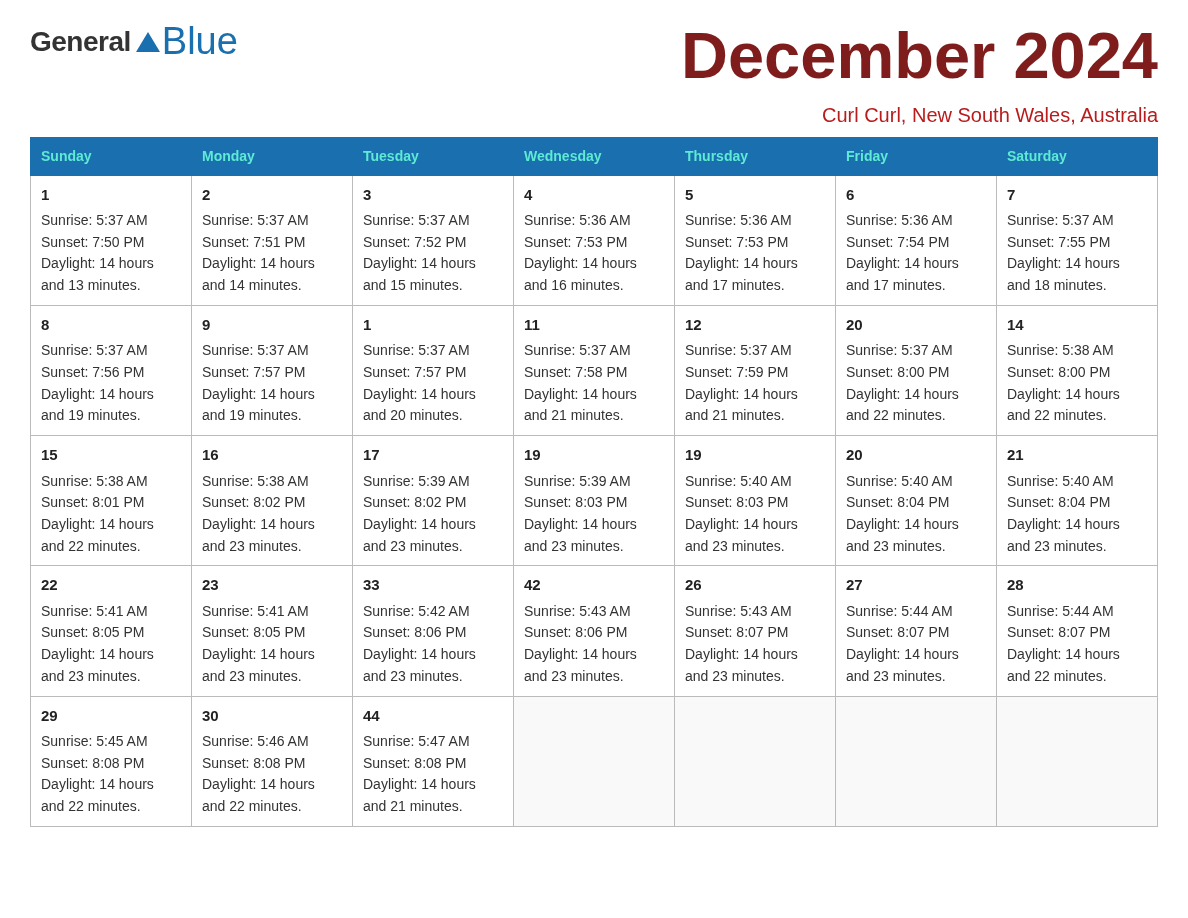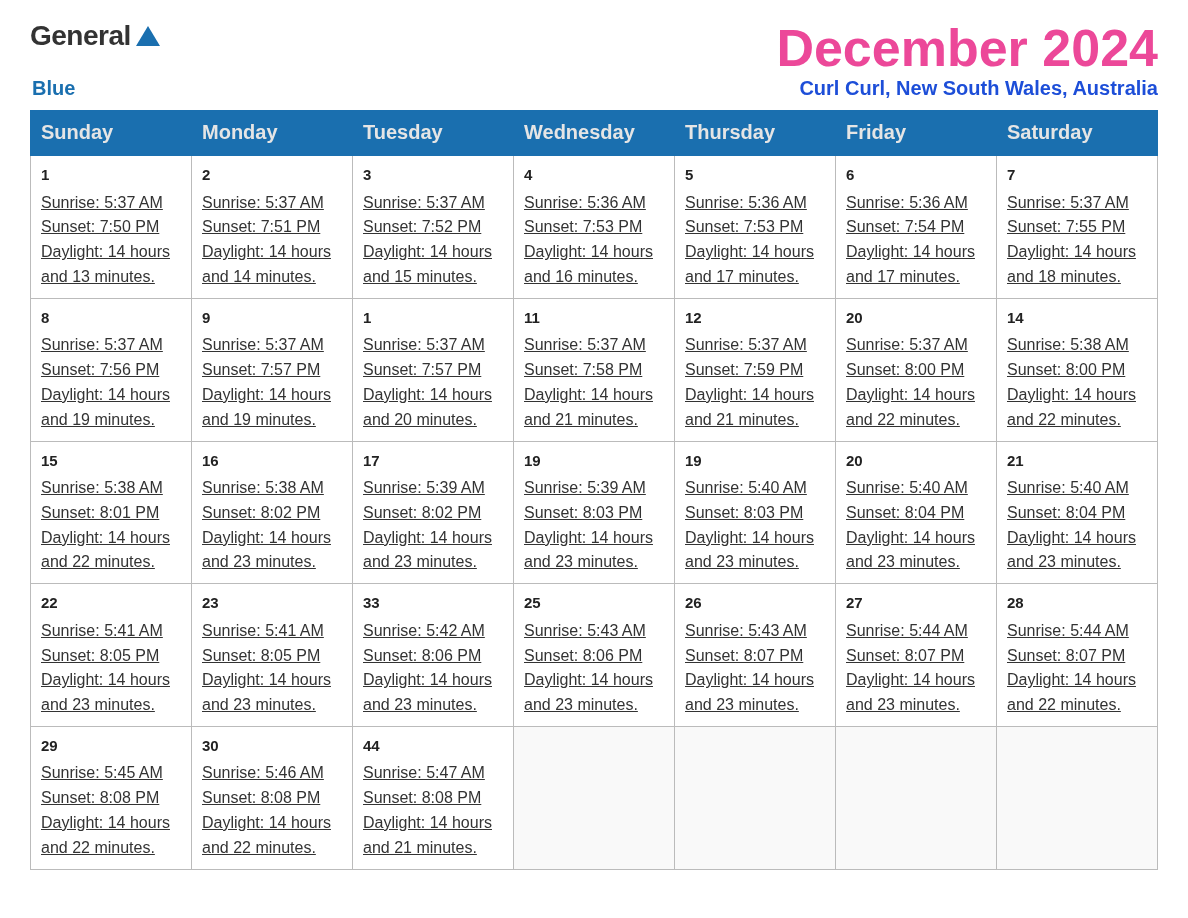--- a/index.html
+++ b/index.html
@@ -25,50 +25,49 @@
       display: flex;
       align-items: center;
     }
     .logo-general {
       font-size: 28px;
       font-weight: bold;
       color: #333;
       letter-spacing: -0.5px;
     }
     .logo-blue {
-      font-size: 20px;
-      font-weight: bold;
+      font-size: 38px;
+      font-weight: normal;
       color: #1a6faf;
       margin-top: -4px;
       padding-left: 2px;
     }
     .title-section {
       text-align: right;
     }
     .month-title {
-      font-size: 52px;
+      font-size: 65px;
       font-weight: bold;
-      color: #ec4899;
+      color: #7f1d1d;
       line-height: 1.1;
     }
     .location-subtitle {
       font-size: 20px;
-      color: #1d4ed8;
-      margin-top: 0;
-      font-weight: bold;
+      color: #b91c1c;
+      margin-top: 12px;
     }
     .calendar {
       width: 100%;
       border-collapse: collapse;
       border: 1px solid #999;
     }
     .calendar th {
       background-color: #1a6faf;
-      color: #e5e5e5;
-      font-size: 20px;
+      color: #5eead4;
+      font-size: 14px;
       font-weight: bold;
       padding: 10px 10px;
       text-align: left;
       border: 1px solid #1a6faf;
     }
     .calendar td {
       vertical-align: top;
       padding: 8px 10px;
       border: 1px solid #bbb;
       width: calc(100% / 7);
@@ -81,37 +80,35 @@
       background: #f9f9f9;
     }
     .day-number {
       font-size: 15px;
       font-weight: bold;
       color: #222;
       display: block;
       margin-bottom: 4px;
     }
     .day-info {
-      font-size: 16px;
+      font-size: 14px;
       color: #333;
       line-height: 1.55;
-      text-decoration: underline;
     }
     .calendar tbody tr:first-child td {
       border-top: 2px solid #1a6faf;
     }
     .logo-wrapper {
       display: flex;
       flex-direction: row;
       align-items: center;
     }
     .logo-text-block {
       display: flex;
-      flex-direction: column;
-      gap: 25px;
+      flex-direction: row;
     }
   </style>
 </head>
 <body>
 
 <div class="header">
   <div class="logo">
     <div class="logo-wrapper">
       <div class="logo-text-block">
         <div class="logo-top">
@@ -169,21 +166,21 @@
         <td><span class="day-number">17</span><span class="day-info">Sunrise: 5:39 AM<br>Sunset: 8:02 PM<br>Daylight: 14 hours and 23 minutes.</span></td>
         <td><span class="day-number">19</span><span class="day-info">Sunrise: 5:39 AM<br>Sunset: 8:03 PM<br>Daylight: 14 hours and 23 minutes.</span></td>
         <td><span class="day-number">19</span><span class="day-info">Sunrise: 5:40 AM<br>Sunset: 8:03 PM<br>Daylight: 14 hours and 23 minutes.</span></td>
         <td><span class="day-number">20</span><span class="day-info">Sunrise: 5:40 AM<br>Sunset: 8:04 PM<br>Daylight: 14 hours and 23 minutes.</span></td>
         <td><span class="day-number">21</span><span class="day-info">Sunrise: 5:40 AM<br>Sunset: 8:04 PM<br>Daylight: 14 hours and 23 minutes.</span></td>
       </tr>
       <tr>
         <td><span class="day-number">22</span><span class="day-info">Sunrise: 5:41 AM<br>Sunset: 8:05 PM<br>Daylight: 14 hours and 23 minutes.</span></td>
         <td><span class="day-number">23</span><span class="day-info">Sunrise: 5:41 AM<br>Sunset: 8:05 PM<br>Daylight: 14 hours and 23 minutes.</span></td>
         <td><span class="day-number">33</span><span class="day-info">Sunrise: 5:42 AM<br>Sunset: 8:06 PM<br>Daylight: 14 hours and 23 minutes.</span></td>
-        <td><span class="day-number">25</span><span class="day-info">Sunrise: 5:43 AM<br>Sunset: 8:06 PM<br>Daylight: 14 hours and 23 minutes.</span></td>
+        <td><span class="day-number">42</span><span class="day-info">Sunrise: 5:43 AM<br>Sunset: 8:06 PM<br>Daylight: 14 hours and 23 minutes.</span></td>
         <td><span class="day-number">26</span><span class="day-info">Sunrise: 5:43 AM<br>Sunset: 8:07 PM<br>Daylight: 14 hours and 23 minutes.</span></td>
         <td><span class="day-number">27</span><span class="day-info">Sunrise: 5:44 AM<br>Sunset: 8:07 PM<br>Daylight: 14 hours and 23 minutes.</span></td>
         <td><span class="day-number">28</span><span class="day-info">Sunrise: 5:44 AM<br>Sunset: 8:07 PM<br>Daylight: 14 hours and 22 minutes.</span></td>
       </tr>
       <tr>
         <td><span class="day-number">29</span><span class="day-info">Sunrise: 5:45 AM<br>Sunset: 8:08 PM<br>Daylight: 14 hours and 22 minutes.</span></td>
         <td><span class="day-number">30</span><span class="day-info">Sunrise: 5:46 AM<br>Sunset: 8:08 PM<br>Daylight: 14 hours and 22 minutes.</span></td>
         <td><span class="day-number">44</span><span class="day-info">Sunrise: 5:47 AM<br>Sunset: 8:08 PM<br>Daylight: 14 hours and 21 minutes.</span></td>
         <td class="empty"></td>
         <td class="empty"></td>

